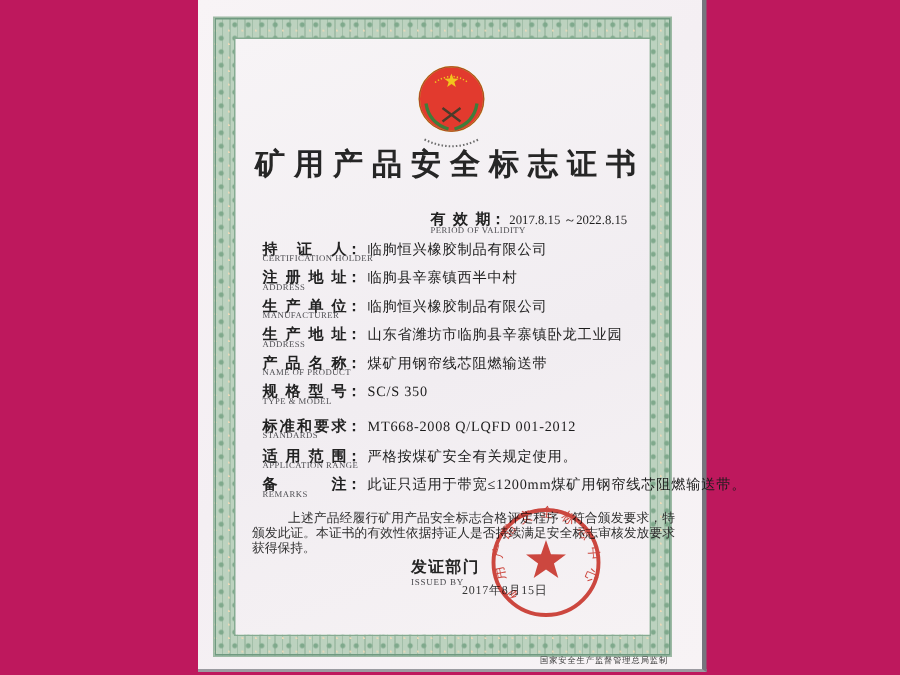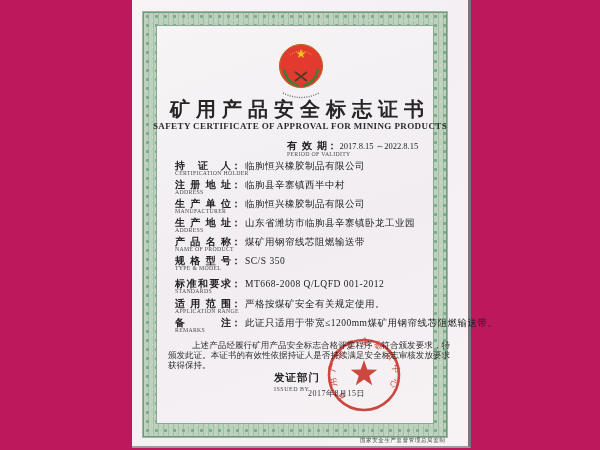--- a/index.html
+++ b/index.html
@@ -57,21 +57,20 @@
       <circle cx="30" cy="25" r="21.5" fill="none" stroke="#a8362b" stroke-width="0.6"></circle>
       <path d="M19,14 Q30,6 41,14" fill="none" stroke="#f2c41d" stroke-width="1" stroke-dasharray="0.9,1.3"></path>
       <polygon fill="#f2c41d" points="30,8 31.2,11.4 34.8,11.5 31.9,13.6 32.9,17 30,15 27.1,17 28.1,13.6 25.2,11.5 28.8,11.4"></polygon>
       <path d="M13,28 Q15,41 28,45" fill="none" stroke="#3f7d3a" stroke-width="2.2"></path>
       <path d="M47,28 Q45,41 32,45" fill="none" stroke="#3f7d3a" stroke-width="2.2"></path>
       <path d="M24,31 L36,40 M36,31 L24,40" stroke="#4a3b2a" stroke-width="1.6"></path>
       <path d="M12,52 Q30,61 48,52" fill="none" stroke="#6d6d6d" stroke-width="1.4" stroke-dasharray="1,1.4"></path>
     </svg>
 
     <div class="title">矿用产品安全标志证书</div>
-    <div class="subtitle">SAFETY CERTIFICATE OF APPROVAL FOR MINING PRODUCTS</div>
 
     <div class="hgroup" style="left:155px;top:139px;">
       <span class="hlabel justify" style="width:40px;">有效期</span><span class="hlabel">：</span>
       <span class="hval">2017.8.15 ～2022.8.15</span>
       <span class="heng">PERIOD OF VALIDITY</span>
     </div>
 
     <div>
         <div class="frow" style="top: 159px;"><span class="flabel">持证人</span><span class="fcolon">：</span><span class="fvalue">临朐恒兴橡胶制品有限公司</span><span class="fen">CERTIFICATION HOLDER</span></div>
         <div class="frow" style="top: 178px;"><span class="flabel">注册地址</span><span class="fcolon">：</span><span class="fvalue">临朐县辛寨镇西半中村</span><span class="fen">ADDRESS</span></div>

